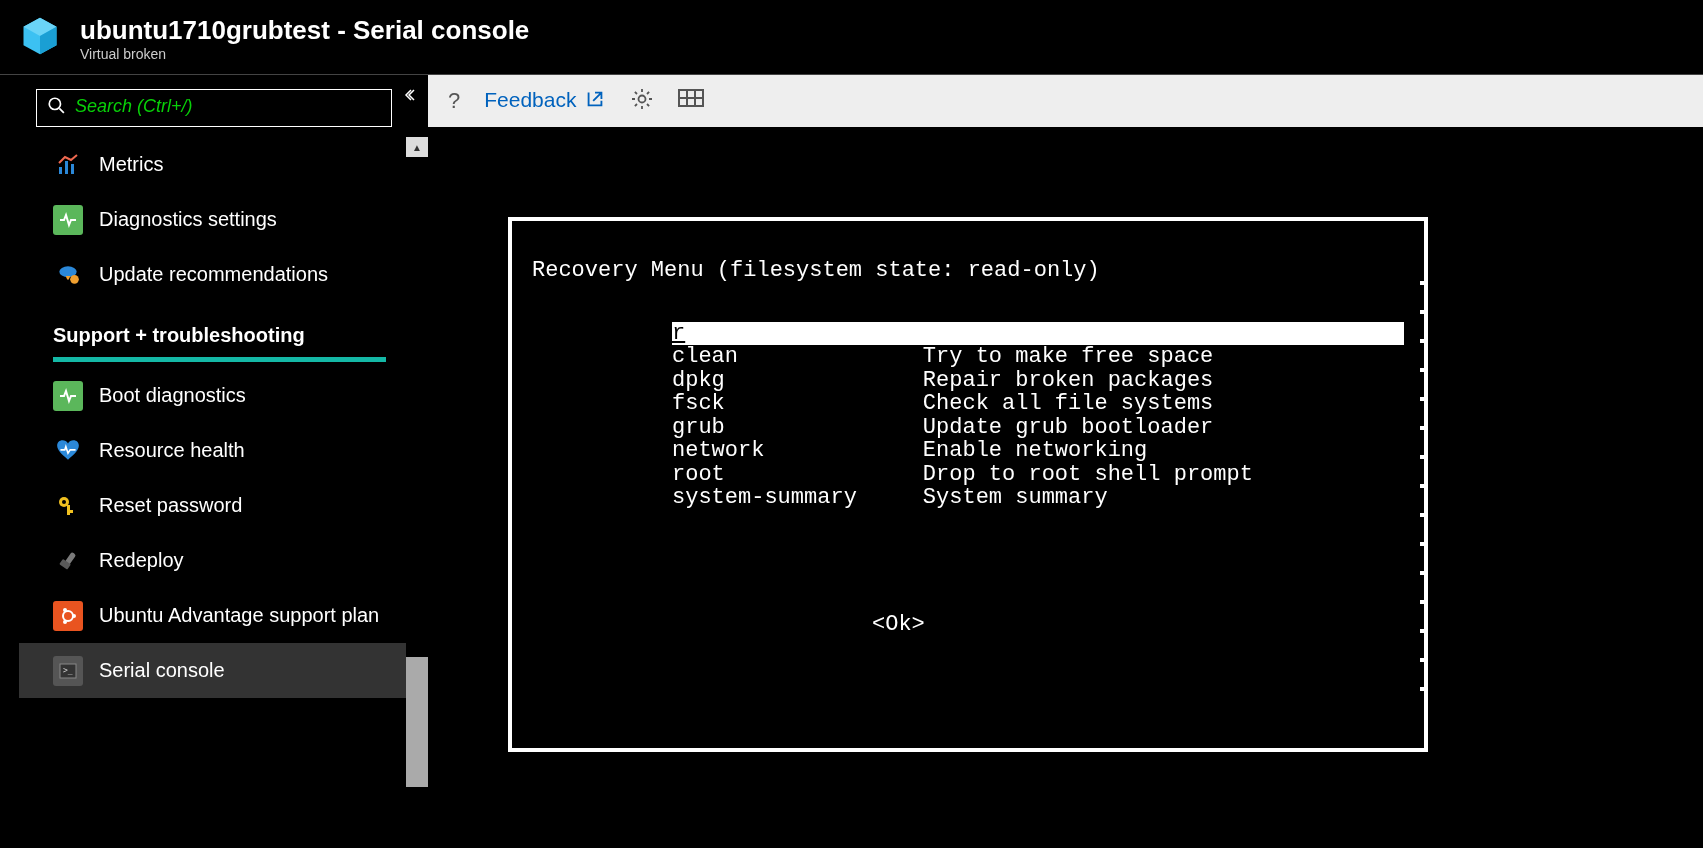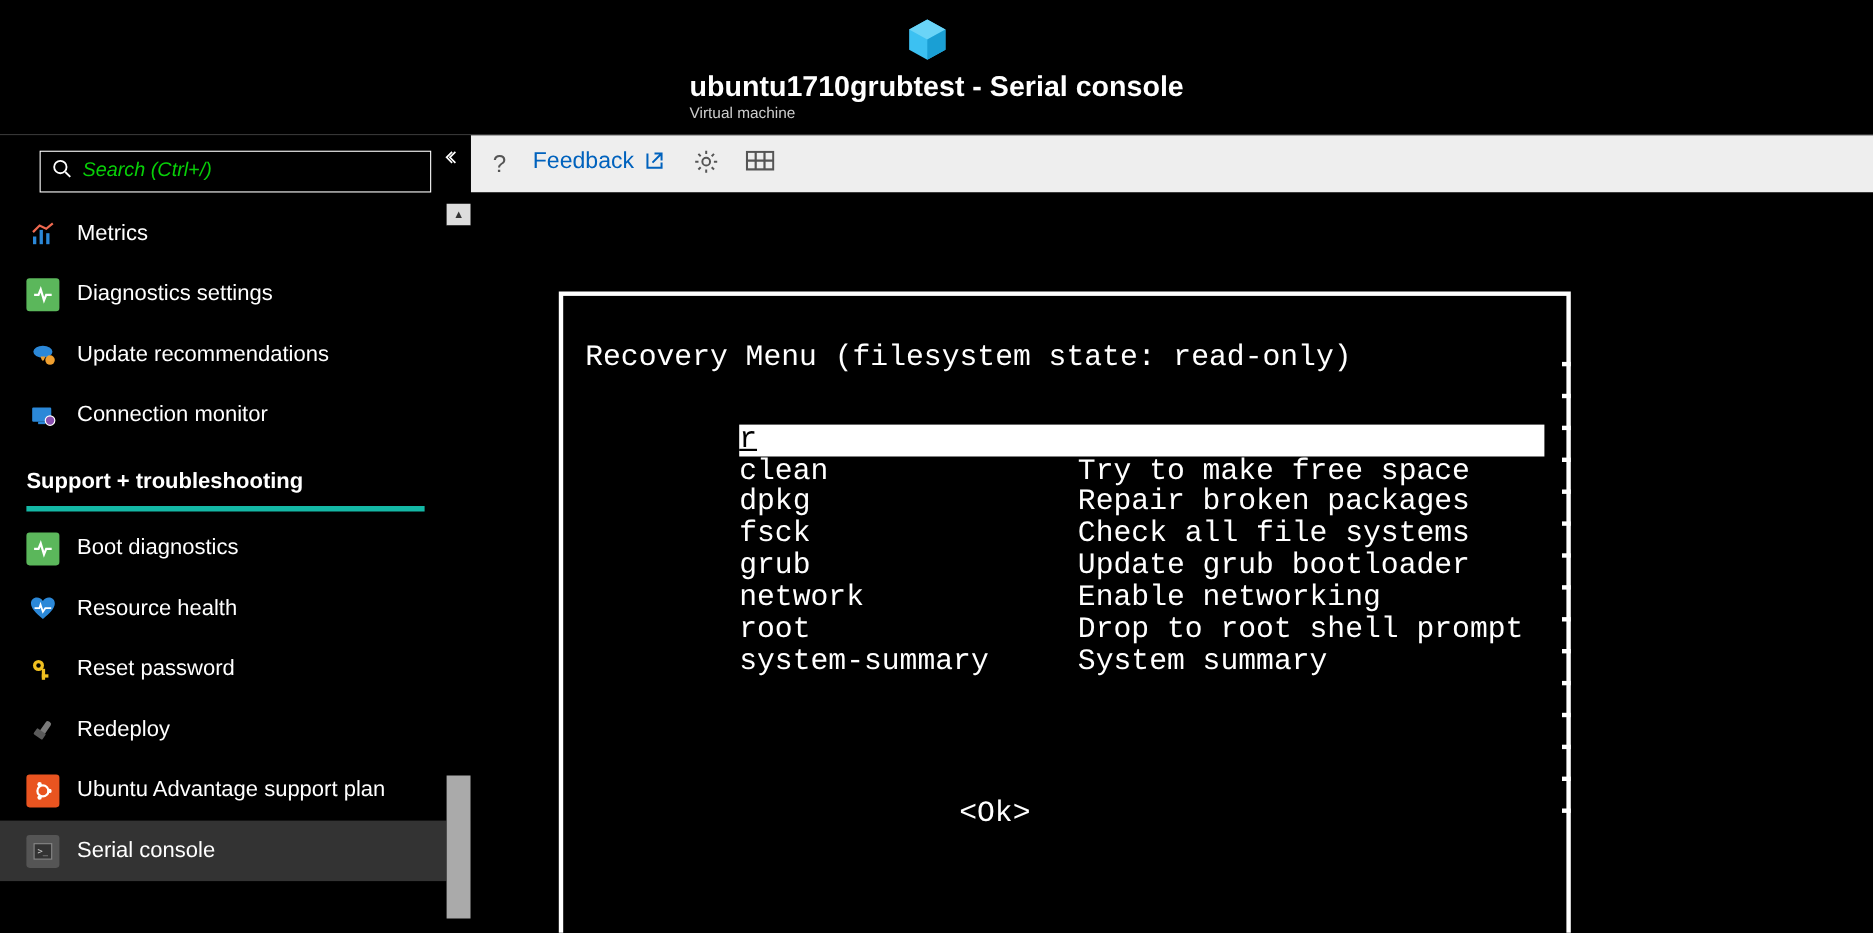--- a/index.html
+++ b/index.html
@@ -6,24 +6,23 @@
   body {
     font-family: "Segoe UI", -apple-system, sans-serif;
     background: #000;
     color: #fff;
     width: 1703px;
     height: 848px;
     overflow: hidden;
   }
   .header {
     display: flex;
-    align-items: center;
+    align-items: flex-end;
     padding: 10px 18px 12px 18px;
     border-bottom: 1px solid #444;
-    flex-direction: column;
   }
   .header-icon {
     color: #3cc1f2;
     margin-right: 18px;
     margin-top: 4px;
   }
   .header-text h1 {
     font-size: 26px;
     font-weight: 600;
     color: #fff;
@@ -79,21 +78,21 @@
   .search-box input::placeholder {
     color: #08cf08;
     font-style: italic;
   }
   .nav-scroll {
     flex: 1;
     overflow: hidden;
     position: relative;
   }
   .nav-inner {
-    padding-left: 24px;
+    padding-left: 53px;
     padding-right: 14px;
   }
   .nav-item {
     display: flex;
     align-items: center;
     height: 55px;
     cursor: pointer;
     font-size: 20px;
     color: #fff;
   }
@@ -191,21 +190,21 @@
   .console {
     flex: 1;
     background: #000;
     padding: 90px 60px 0 80px;
     position: relative;
   }
   .term-box {
     border: 4px solid #fff;
     padding: 14px 20px 40px 20px;
     font-family: "Courier New", monospace;
-    font-size: 27px;
+    font-size: 22px;
     line-height: 1.07;
     color: #fff;
     white-space: pre;
     width: 920px;
     position: relative;
   }
   .menu-row {
     display: flex;
   }
   .menu-row.selected .firstletter {
@@ -244,21 +243,21 @@
 <div class="header">
   <span class="header-icon">
     <svg width="44" height="44" viewBox="0 0 24 24" fill="none">
       <path d="M12 2 L21 7 L21 17 L12 22 L3 17 L3 7 Z" fill="#3cc1f2"></path>
       <path d="M12 2 L21 7 L12 12 L3 7 Z" fill="#6ad4f7"></path>
       <path d="M12 12 L21 7 L21 17 L12 22 Z" fill="#1a9fd4"></path>
     </svg>
   </span>
   <div class="header-text">
     <h1>ubuntu1710grubtest - Serial console</h1>
-    <div class="subtitle">Virtual machine</div>
+    <div class="subtitle">Virtual broken</div>
   </div>
 </div>
 
 <div class="body">
   <div class="sidebar">
     <div class="collapse-btn">
       <svg width="16" height="16" viewBox="0 0 16 16">
           <path d="M10 3 L5 8 L10 13 M7 3 L2 8 L7 13" stroke="#fff" stroke-width="1.5" fill="none"></path>
         </svg>
     </div>
@@ -302,30 +301,20 @@
           <span class="ico">
             <svg width="26" height="26" viewBox="0 0 24 24">
                 <ellipse cx="12" cy="9" rx="8" ry="5" fill="#2b88d8"></ellipse>
                 <path d="M10 13 Q12 20 14 13" fill="#f0a030"></path>
                 <circle cx="18" cy="16" r="4" fill="#f0a030"></circle>
               </svg>
           </span>
           <span>Update recommendations</span>
         </div>
 
-        <div class="nav-item">
-          <span class="ico">
-            <svg width="26" height="26" viewBox="0 0 24 24">
-                <rect x="3" y="5" width="16" height="12" rx="1" fill="#2b88d8"></rect>
-                <rect x="8" y="17" width="6" height="2" fill="#2b88d8"></rect>
-                <circle cx="18" cy="16" r="4" fill="#8a4fb0" stroke="#fff" stroke-width="1"></circle>
-              </svg>
-          </span>
-          <span>Connection monitor</span>
-        </div>
 
 
         <div class="section-header">Support + troubleshooting</div>
 
         <div class="nav-item">
           <span class="ico" style="background:#5bb75b">
             <svg width="20" height="20" viewBox="0 0 20 20">
                 <path d="M2 10 L6 10 L8 5 L11 15 L13 10 L18 10" stroke="#fff" stroke-width="2" fill="none"></path>
               </svg>
           </span>

